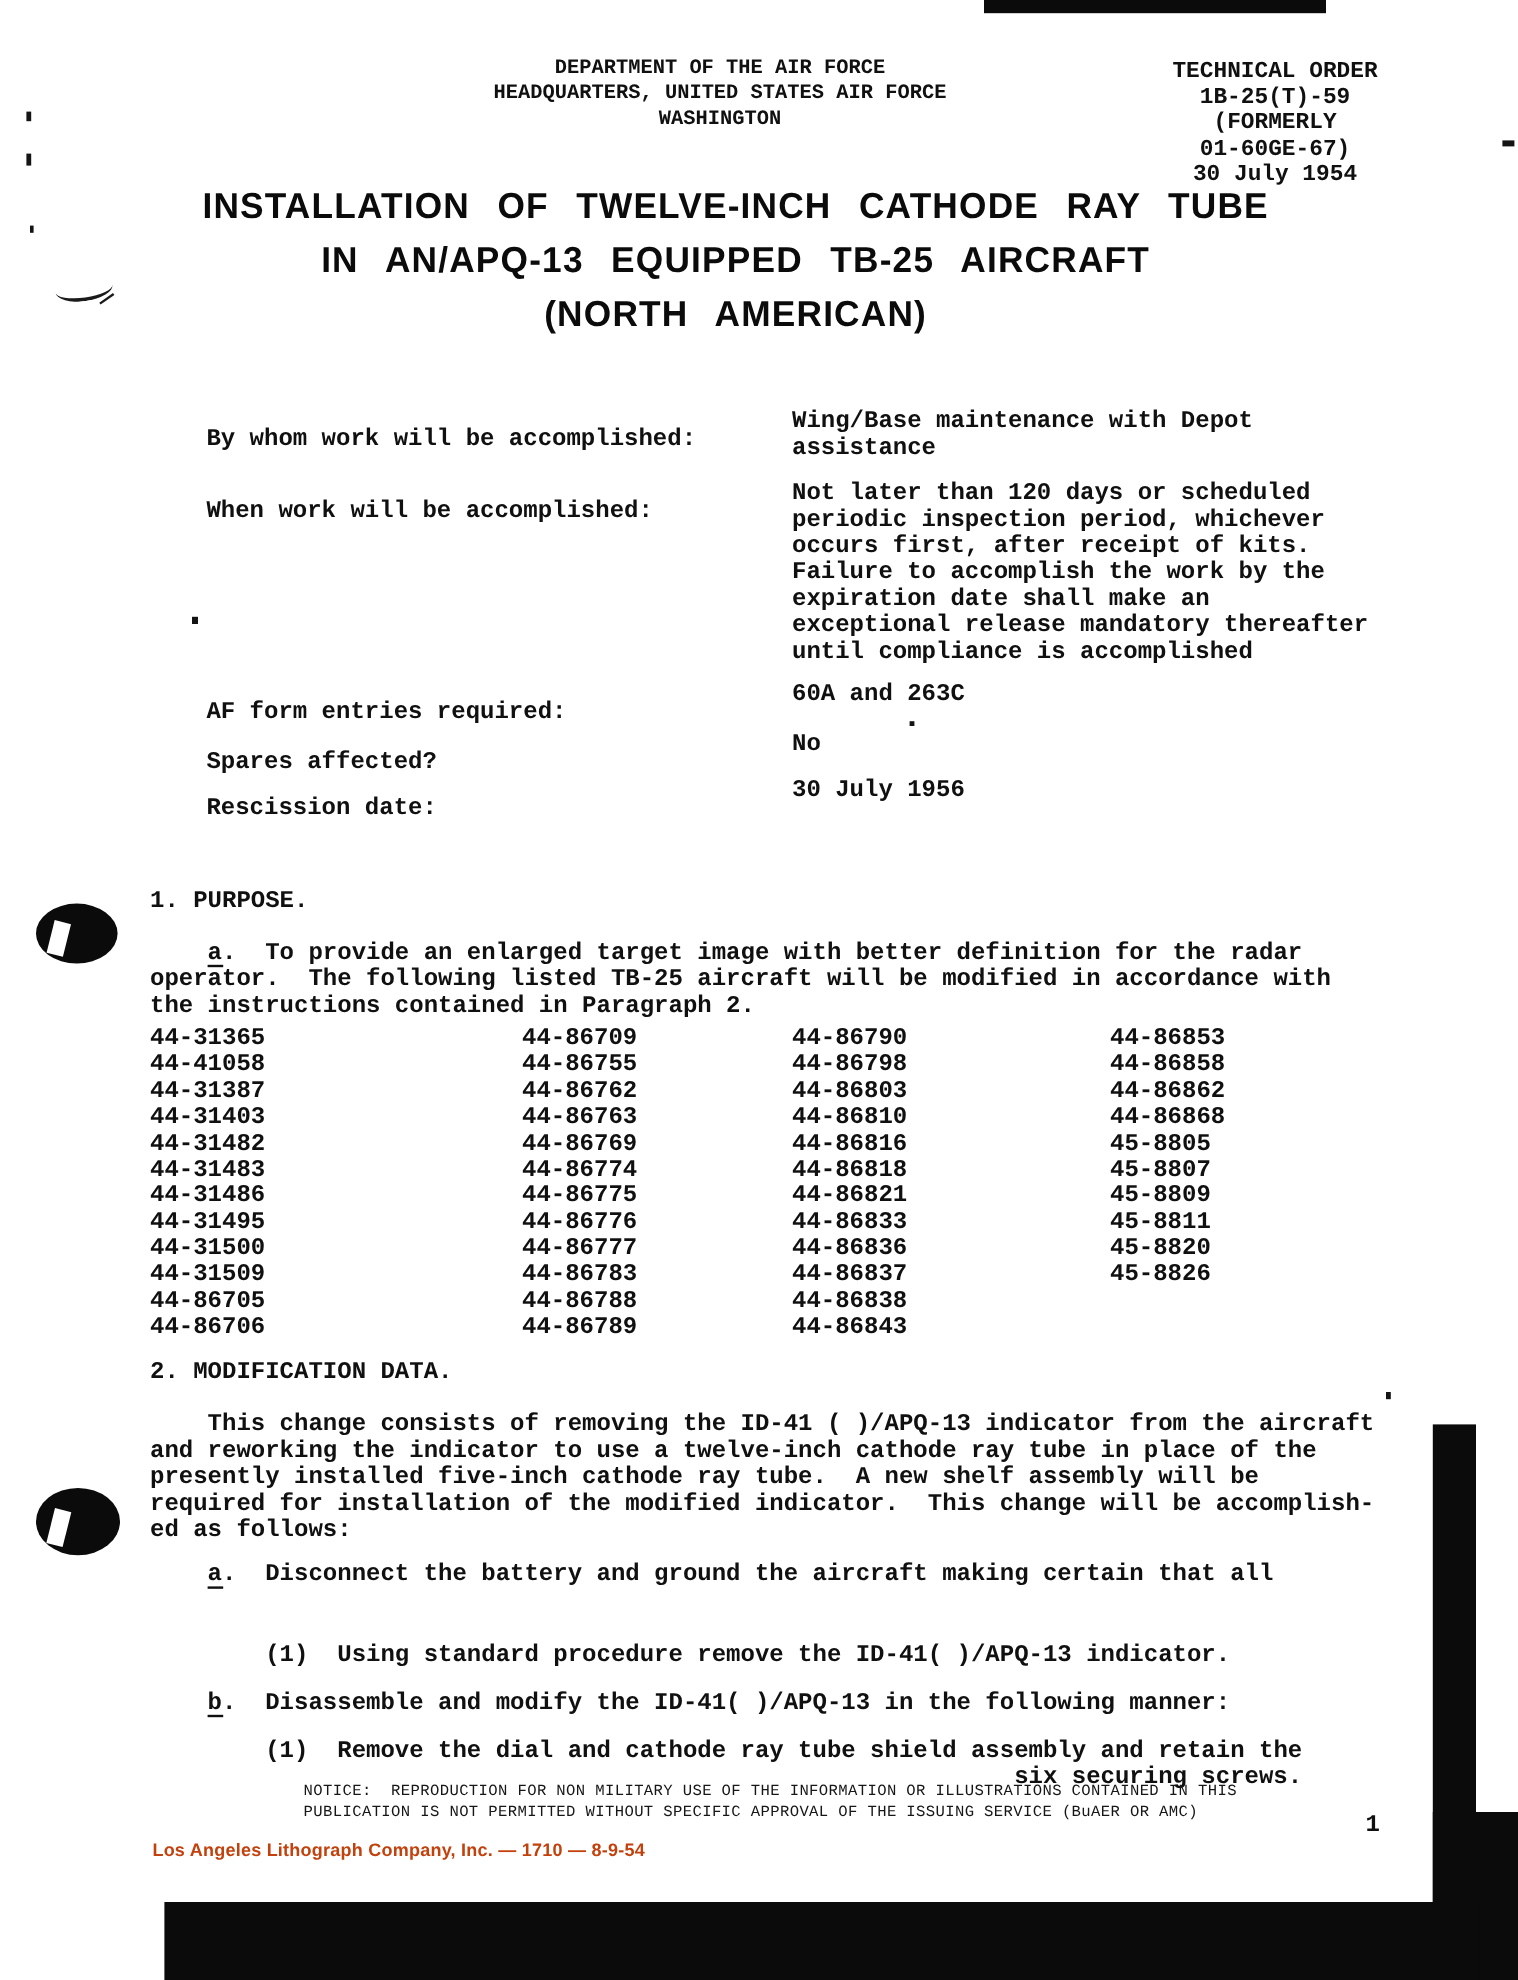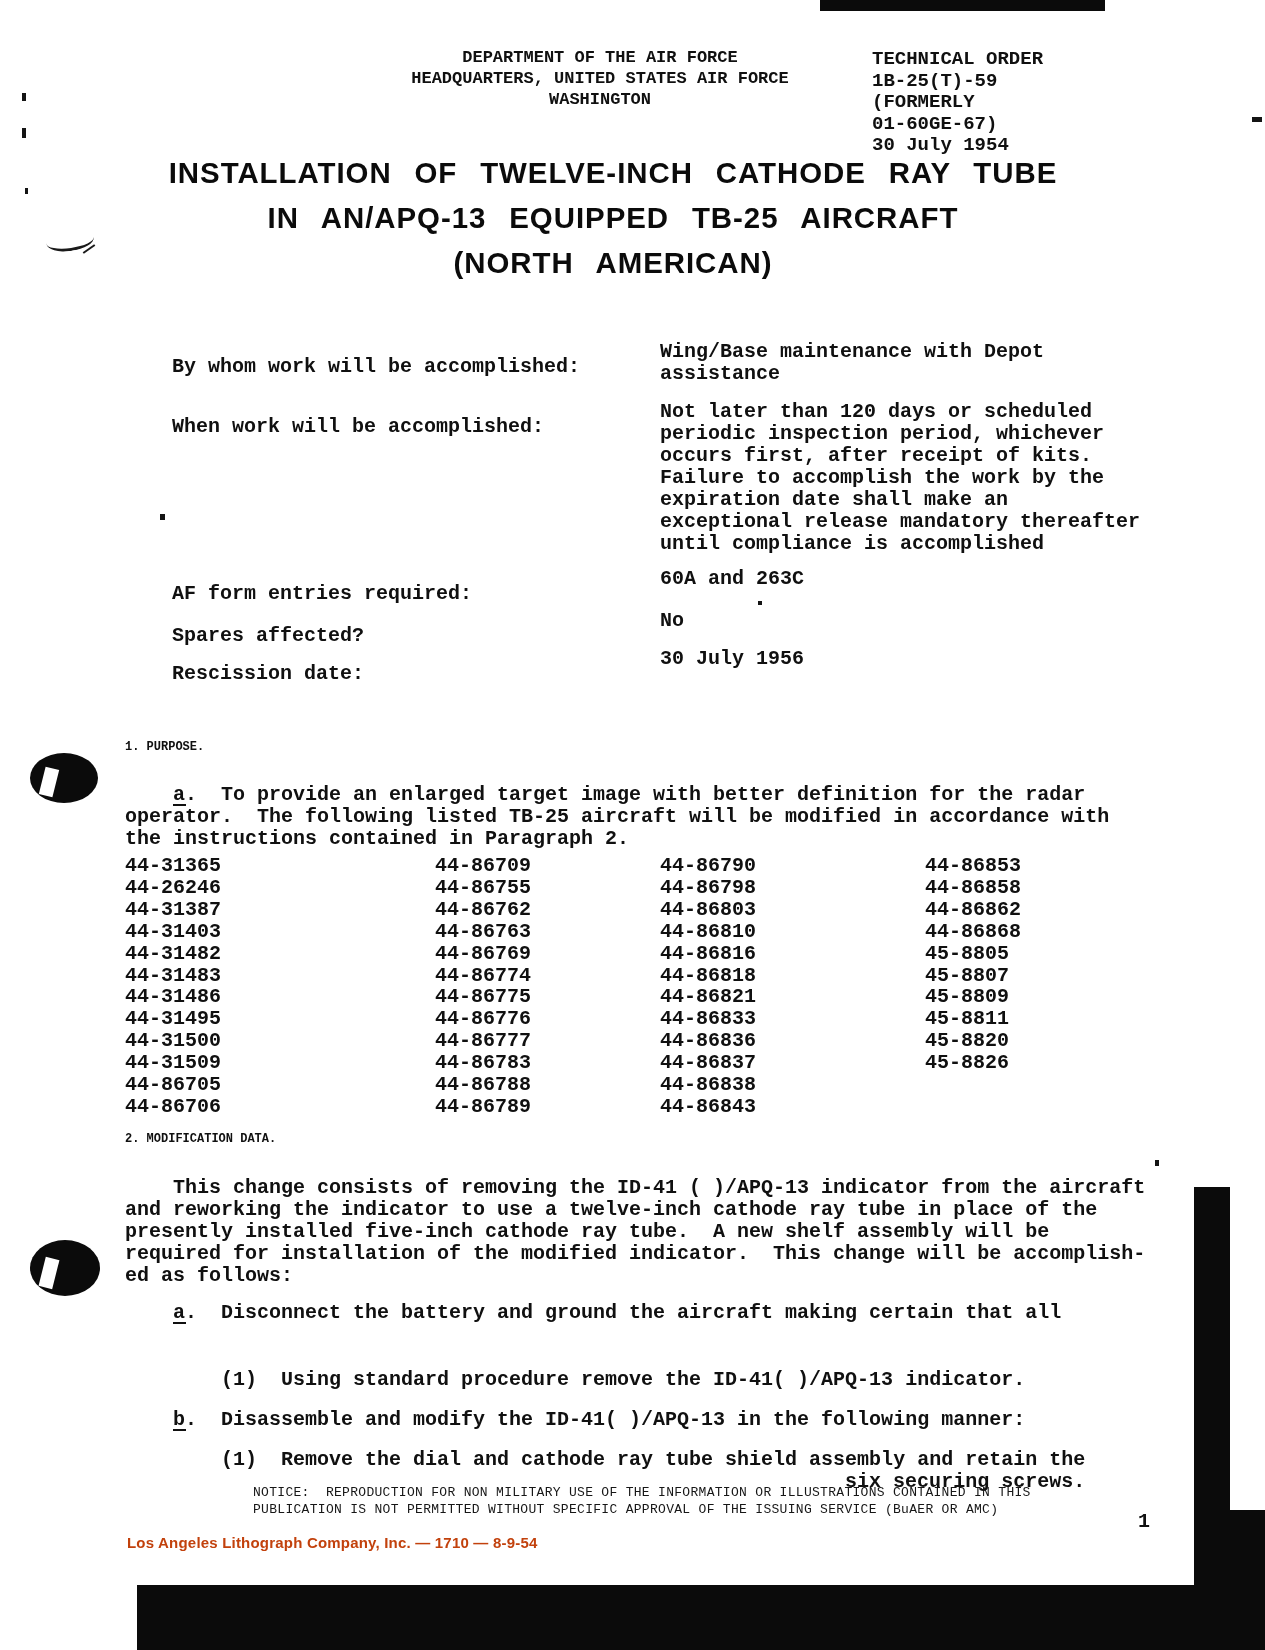--- a/index.html
+++ b/index.html
@@ -3,33 +3,33 @@
 <meta charset="utf-8">
 <style>
   html,body{margin:0;padding:0;background:#e8e8e8;}
   #page{position:relative;width:1265px;height:1650px;background:#ffffff;overflow:hidden;
         font-family:"Liberation Mono", monospace;color:#101010;}
   .abs{position:absolute;}
   .mono{font-family:"Liberation Mono", monospace;font-weight:700;color:#101010;}
   .line{white-space:pre;}
   
   .header-left{left:368px;top:47px;width:464px;text-align:center;font-size:17px;line-height:21px;}
-  .header-right{left:872px;top:49px;font-size:19px;line-height:21.5px;}
+  .header-right{left:977px;top:49px;font-size:19px;line-height:21.5px;text-align:center;}
   
   .title-block{left:90px;top:150px;width:1046px;text-align:center;
        font-family:"Liberation Sans", sans-serif;font-weight:700;font-size:30px;
        line-height:45px;letter-spacing:1px;word-spacing:14px;color:#0b0b0b;
        transform:scaleX(.98);transform-origin:center;}
   
   .field-row{left:0;width:100%;height:0;}
   .field-label{position:absolute;left:172px;font-size:20px;white-space:pre;margin-top:14px;}
   .field-value{position:absolute;left:660px;font-size:20px;line-height:22px;}
   
   .para{font-size:20px;line-height:22px;}
-  .heading{font-size:12px;}
+  .heading{font-size:20px;}
   
   .serial-col{top:855px;font-size:20px;line-height:21.9px;}
   
   .notice{left:253px;top:1484px;font-size:13px;line-height:17px;font-weight:400;letter-spacing:.3px;color:#161616;}
   .footer{left:127px;top:1534px;font-family:"Liberation Sans", sans-serif;font-weight:700;
           font-size:15px;letter-spacing:.2px;color:#c2410c;}
   .page-number{left:1138px;top:1510px;font-size:20px;}
   
   .ink{background:#0b0b0b;}
   .bar-top-right{left:820px;top:0;width:285px;height:11px;}
@@ -131,21 +131,21 @@
   <div class="abs mono heading" style="left:125px;top:740px;">1.  PURPOSE.</div>
   <div class="abs mono para" style="left:125px;top:784px;">
       <div class="line">    a.  To provide an enlarged target image with better definition for the radar</div>
       <div class="line">operator.  The following listed TB-25 aircraft will be modified in accordance with</div>
       <div class="line">the instructions contained in Paragraph 2.</div>
     </div>
   <div class="abs underline-mark" style="left:173px;top:804px;"></div>
 
   <div class="abs mono serial-col" style="left:125px;">
       <div class="line">44-31365</div>
-      <div class="line">44-26246</div>
+      <div class="line">44-41058</div>
       <div class="line">44-31387</div>
       <div class="line">44-31403</div>
       <div class="line">44-31482</div>
       <div class="line">44-31483</div>
       <div class="line">44-31486</div>
       <div class="line">44-31495</div>
       <div class="line">44-31500</div>
       <div class="line">44-31509</div>
       <div class="line">44-86705</div>
       <div class="line">44-86706</div>

